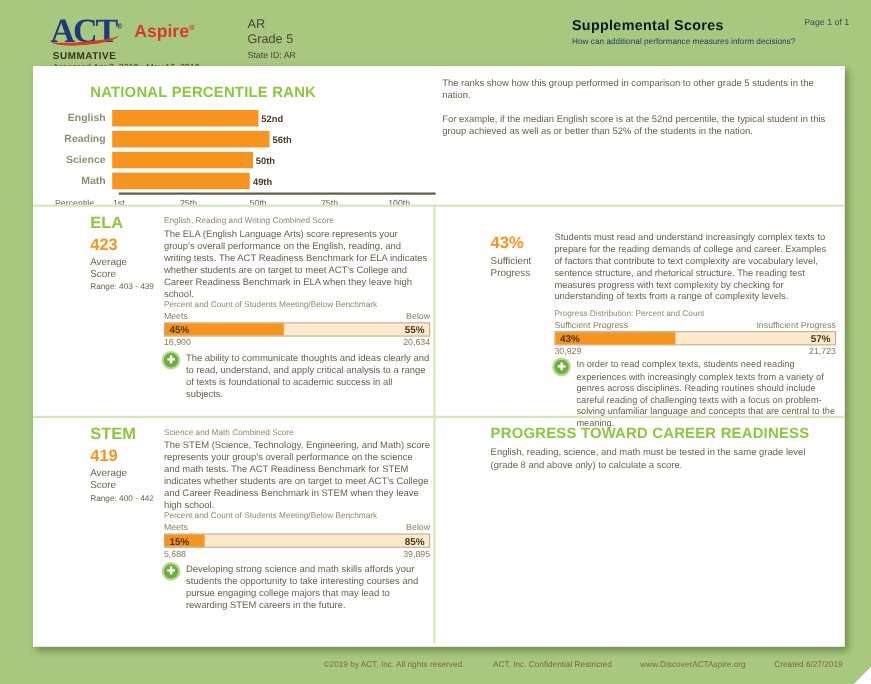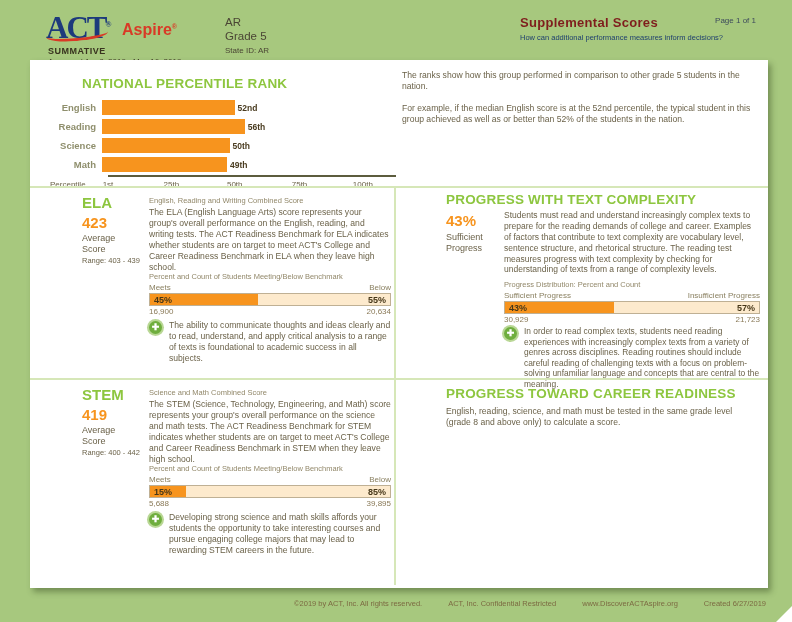--- a/index.html
+++ b/index.html
@@ -12,23 +12,23 @@
   .logo-act sup { font-size:8px; letter-spacing:0; }
   .logo-swoosh { position:absolute; left:0px; top:16px; width:62px; height:13px; border-bottom:3px solid #d93a26; border-radius:50%; transform:rotate(-5deg); }
   .logo-aspire { position:absolute; left:76px; top:9px; font-size:16px; font-weight:bold; color:#d93a26; }
   .logo-aspire sup { font-size:7px; }
   .summative { position:absolute; left:48px; top:46px; font-size:9px; font-weight:bold; letter-spacing:.5px; color:#38331f; }
   .assessed  { position:absolute; left:48px; top:57px; font-size:8px; color:#46402a; }
   .org-block { position:absolute; left:225px; top:15px; color:#4a4534; }
   .org-line  { font-size:11.5px; line-height:1.25; }
   .state-id  { font-size:8px; margin-top:2px; }
   .title-block { position:absolute; left:520px; top:15px; width:230px; }
-  .sup-title { font-size:13px; font-weight:bold; color:#7f1d1d; letter-spacing:.3px; }
+  .sup-title { font-size:13px; font-weight:bold; color:#0f172a; letter-spacing:.3px; }
   .sup-sub   { font-size:7.5px; color:#20406e; margin-top:3px; }
-  .page-label { position:absolute; right:36px; top:16px; font-size:8px; color:#3d4a5c; }
+  .page-label { position:absolute; right:20px; top:16px; font-size:8px; color:#3d4a5c; }
 
   
   .sheet { position:absolute; left:30px; top:60px; width:738px; height:528px; background:#ffffff;
            box-shadow:3px 4px 6px rgba(50,70,30,.45); }
   .hr { position:absolute; left:0; width:738px; height:2px; background:#d6e7b8; }
   .hr1 { top:126px; } .hr2 { top:318px; }
   .vr { position:absolute; left:364px; top:126px; width:2px; height:399px; background:#d6e7b8; }
 
   .sec-heading { font-size:13.5px; font-weight:bold; color:#8dc63f; letter-spacing:.2px; }
   .para { font-size:8.6px; line-height:1.28; color:#6b6249; }
@@ -175,21 +175,20 @@
         <span>16,900</span>
         <span>20,634</span>
       </div>
     </div>
 
     <div class="abs insight" style="left:75px; top:260px; width:286px;">
       <div class="insight-icon">✚</div>
       <div class="para">The ability to communicate thoughts and ideas clearly and to read, understand, and apply critical analysis to a range of texts is foundational to academic success in all subjects.</div>
     </div>
 
-    <div class="abs sec-heading" style="left:372px; top:132px;">PROGRESS WITH TEXT COMPLEXITY</div>
     <div class="abs stat-score" style="left:372px; top:152px;">43%</div>
     <div class="abs stat-cap" style="left:372px; top:172px; width:52px;">Sufficient Progress</div>
     <div class="abs para" style="left:430px; top:150px; width:300px; font-size:8.5px;">Students must read and understand increasingly complex texts to prepare for the reading demands of college and career. Examples of factors that contribute to text complexity are vocabulary level, sentence structure, and rhetorical structure. The reading test measures progress with text complexity by checking for understanding of texts from a range of complexity levels.</div>
 
     <div class="abs" style="left:430px; top:220px; width:300px;">
       <div class="small-cap">Progress Distribution: Percent and Count</div>
       <div class="bench-heads">
         <span>Sufficient Progress</span>
         <span>Insufficient Progress</span>
       </div>

